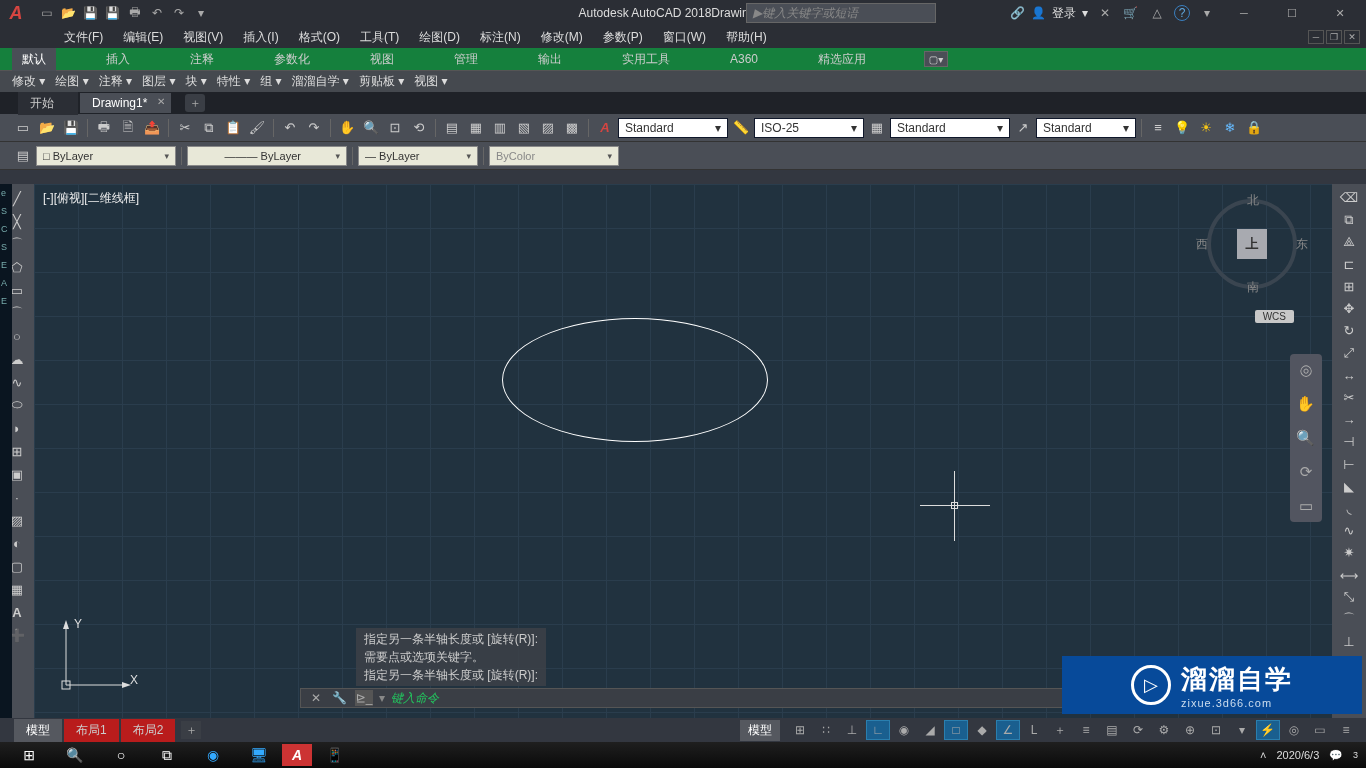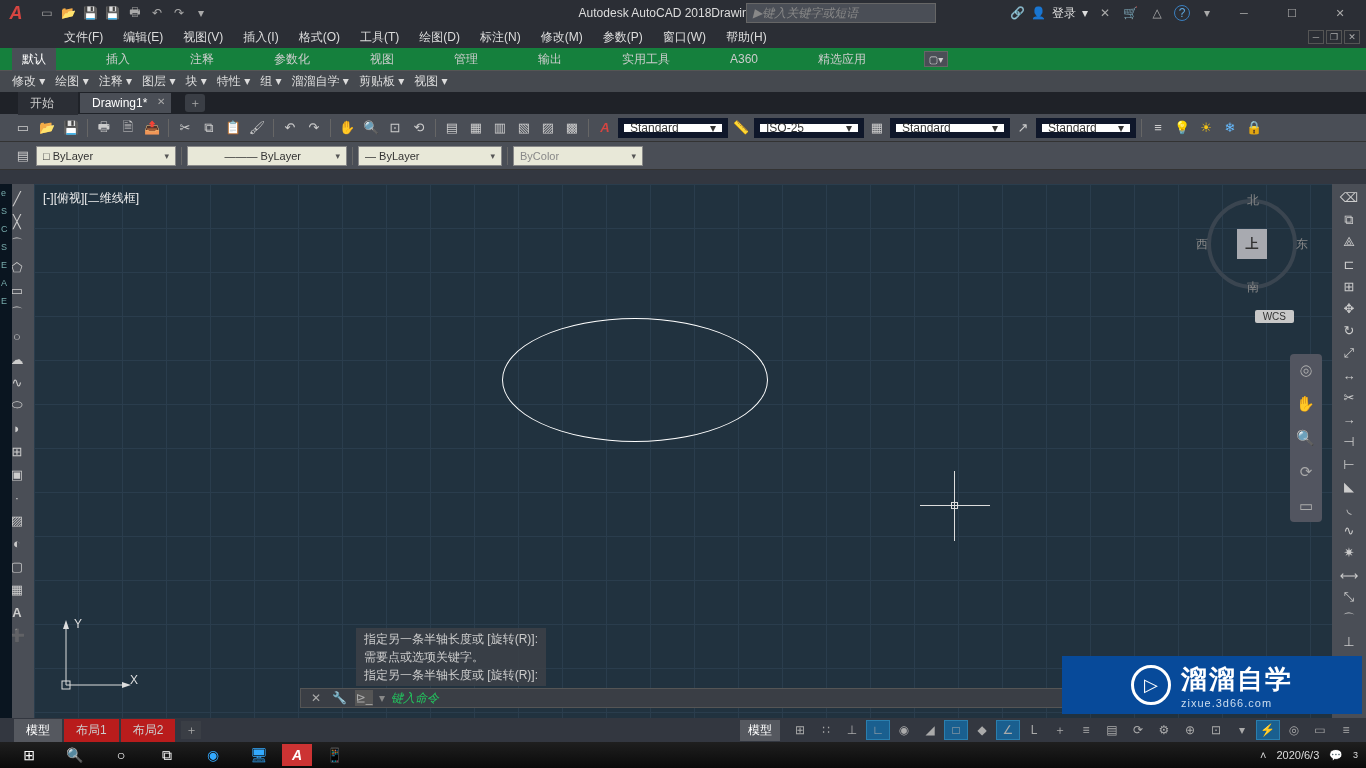--- a/index.html
+++ b/index.html
@@ -38,21 +38,21 @@
 .file-tab.active { background: #4a4e56; color: #fff; }
 .file-tab-close { position: absolute; right: 6px; top: 3px; font-size: 10px; color: #aaa; }
 .file-add { width: 20px; height: 18px; background: #3a3e45; display:flex; align-items:center; justify-content:center; color:#aaa; margin-left: 12px; border-radius:3px;}
 
 
 .toolbar-row { height: 28px; background: #4a4e56; display: flex; align-items: center; padding: 0 12px; gap: 2px; border-bottom: 1px solid #333; }
 .tb-btn { width: 22px; height: 22px; display: flex; align-items: center; justify-content: center; color: #ccc; font-size: 13px; }
 .tb-sep { width: 1px; height: 18px; background: #666; margin: 0 3px; }
 .tb-dropdown { height: 20px; background: #e8e8d8; border: 1px solid #888; display: flex; align-items: center; padding: 0 6px; color: #333; font-size: 11px; justify-content: space-between; }
 .tb-dropdown .arrow { color: #555; font-size: 9px; margin-left: 4px; }
-.tb-dd2 { height: 20px; background: #fff; border: 6px solid #0f172a; color: #333; font-size: 12px; display:flex; align-items:center; padding: 0 6px; justify-content:space-between; }
+.tb-dd2 { height: 20px; background: #fff; border: 1px solid #0f172a; color: #333; font-size: 12px; display:flex; align-items:center; padding: 0 6px; justify-content:space-between; }
 
 
 .main { position: absolute; top: 184px; left: 0; right: 0; bottom: 50px; display: flex; background: #1a2530; }
 .left-tools { width: 34px; background: #4a4e56; display: flex; flex-direction: column; align-items: center; padding-top: 4px; gap: 3px; }
 .tool-btn { width: 22px; height: 20px; display: flex; align-items: center; justify-content: center; color: #ccc; font-size: 13px; }
 .right-tools { width: 34px; background: #4a4e56; display: flex; flex-direction: column; align-items: center; padding-top: 4px; gap: 3px; }
 
 .canvas { flex: 1; background: #21323f; position: relative; overflow: hidden; }
 .grid-v, .grid-h { position: absolute; background: #2a3d4d; }
 .viewport-label { position: absolute; top: 6px; left: 9px; color: #eee; font-size: 12px; }
@@ -264,21 +264,21 @@
   <div class="tb-dropdown" style="width:140px">
       <span>□ <span>ByLayer</span></span>
       <span class="arrow">▾</span>
     </div>
   <div class="tb-sep"></div>
   <div class="tb-dropdown" style="width:160px">
       <span style="flex:1;text-align:center;">——— <span>ByLayer</span></span>
       <span class="arrow">▾</span>
     </div>
   <div class="tb-sep"></div>
-  <div class="tb-dropdown" style="width:144px">
+  <div class="tb-dropdown" style="width:120px">
       <span>— <span>ByLayer</span></span>
       <span class="arrow">▾</span>
     </div>
   <div class="tb-sep"></div>
   <div class="tb-dropdown" style="width:130px; color:#888;">
       <span>ByColor</span>
       <span class="arrow">▾</span>
     </div>
 </div>
 

